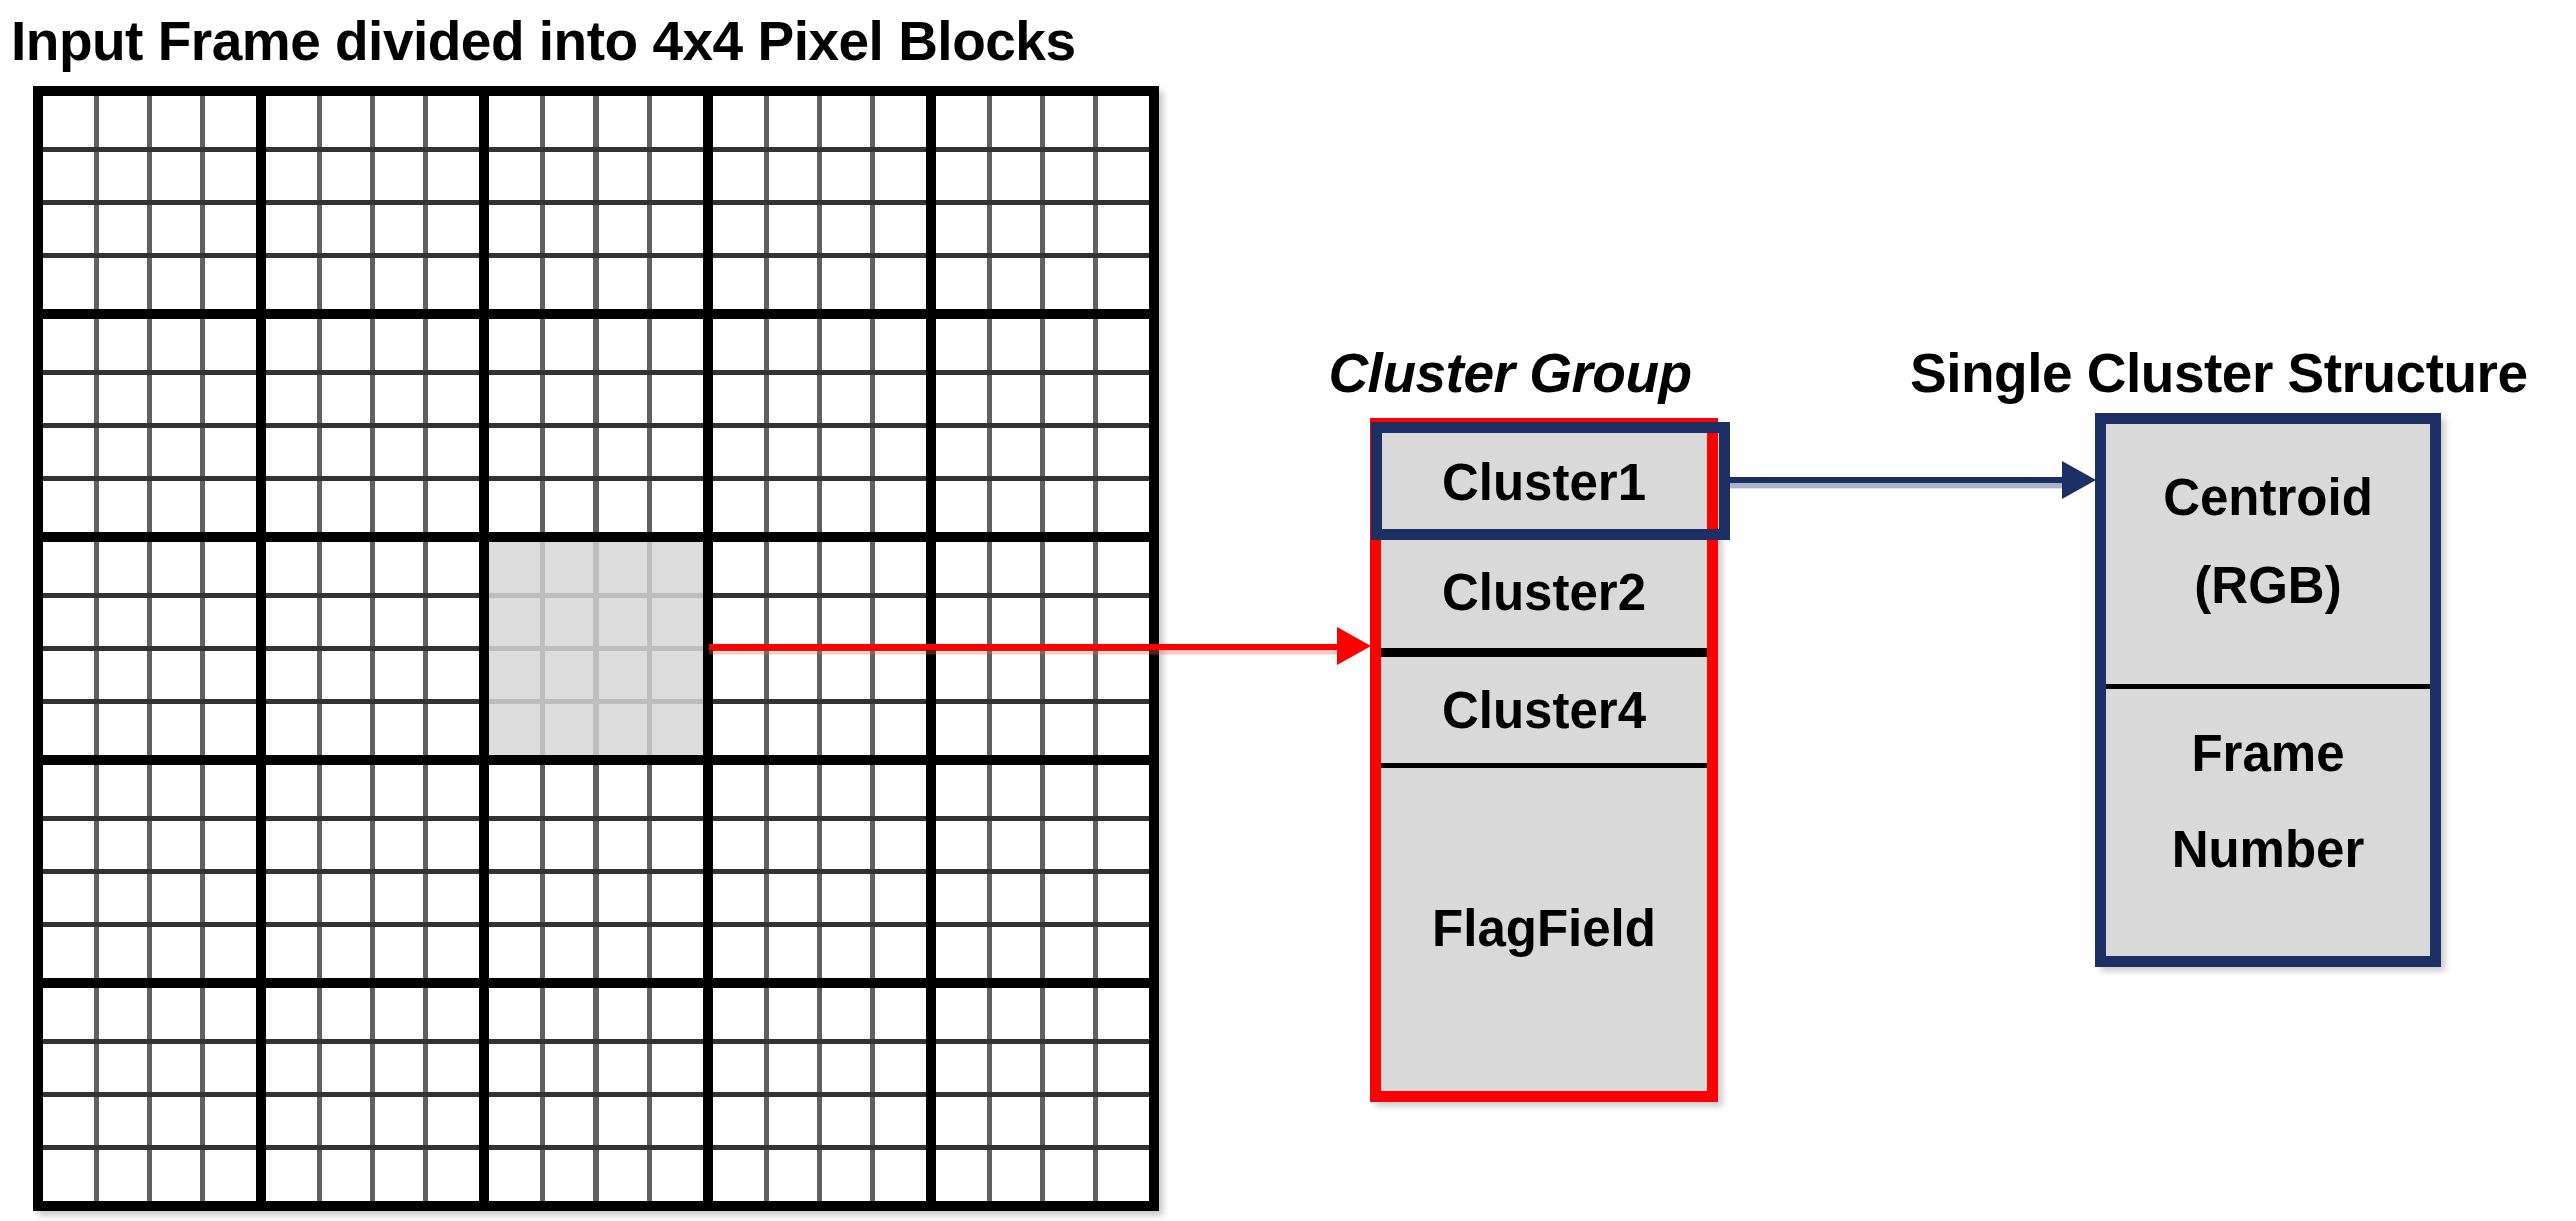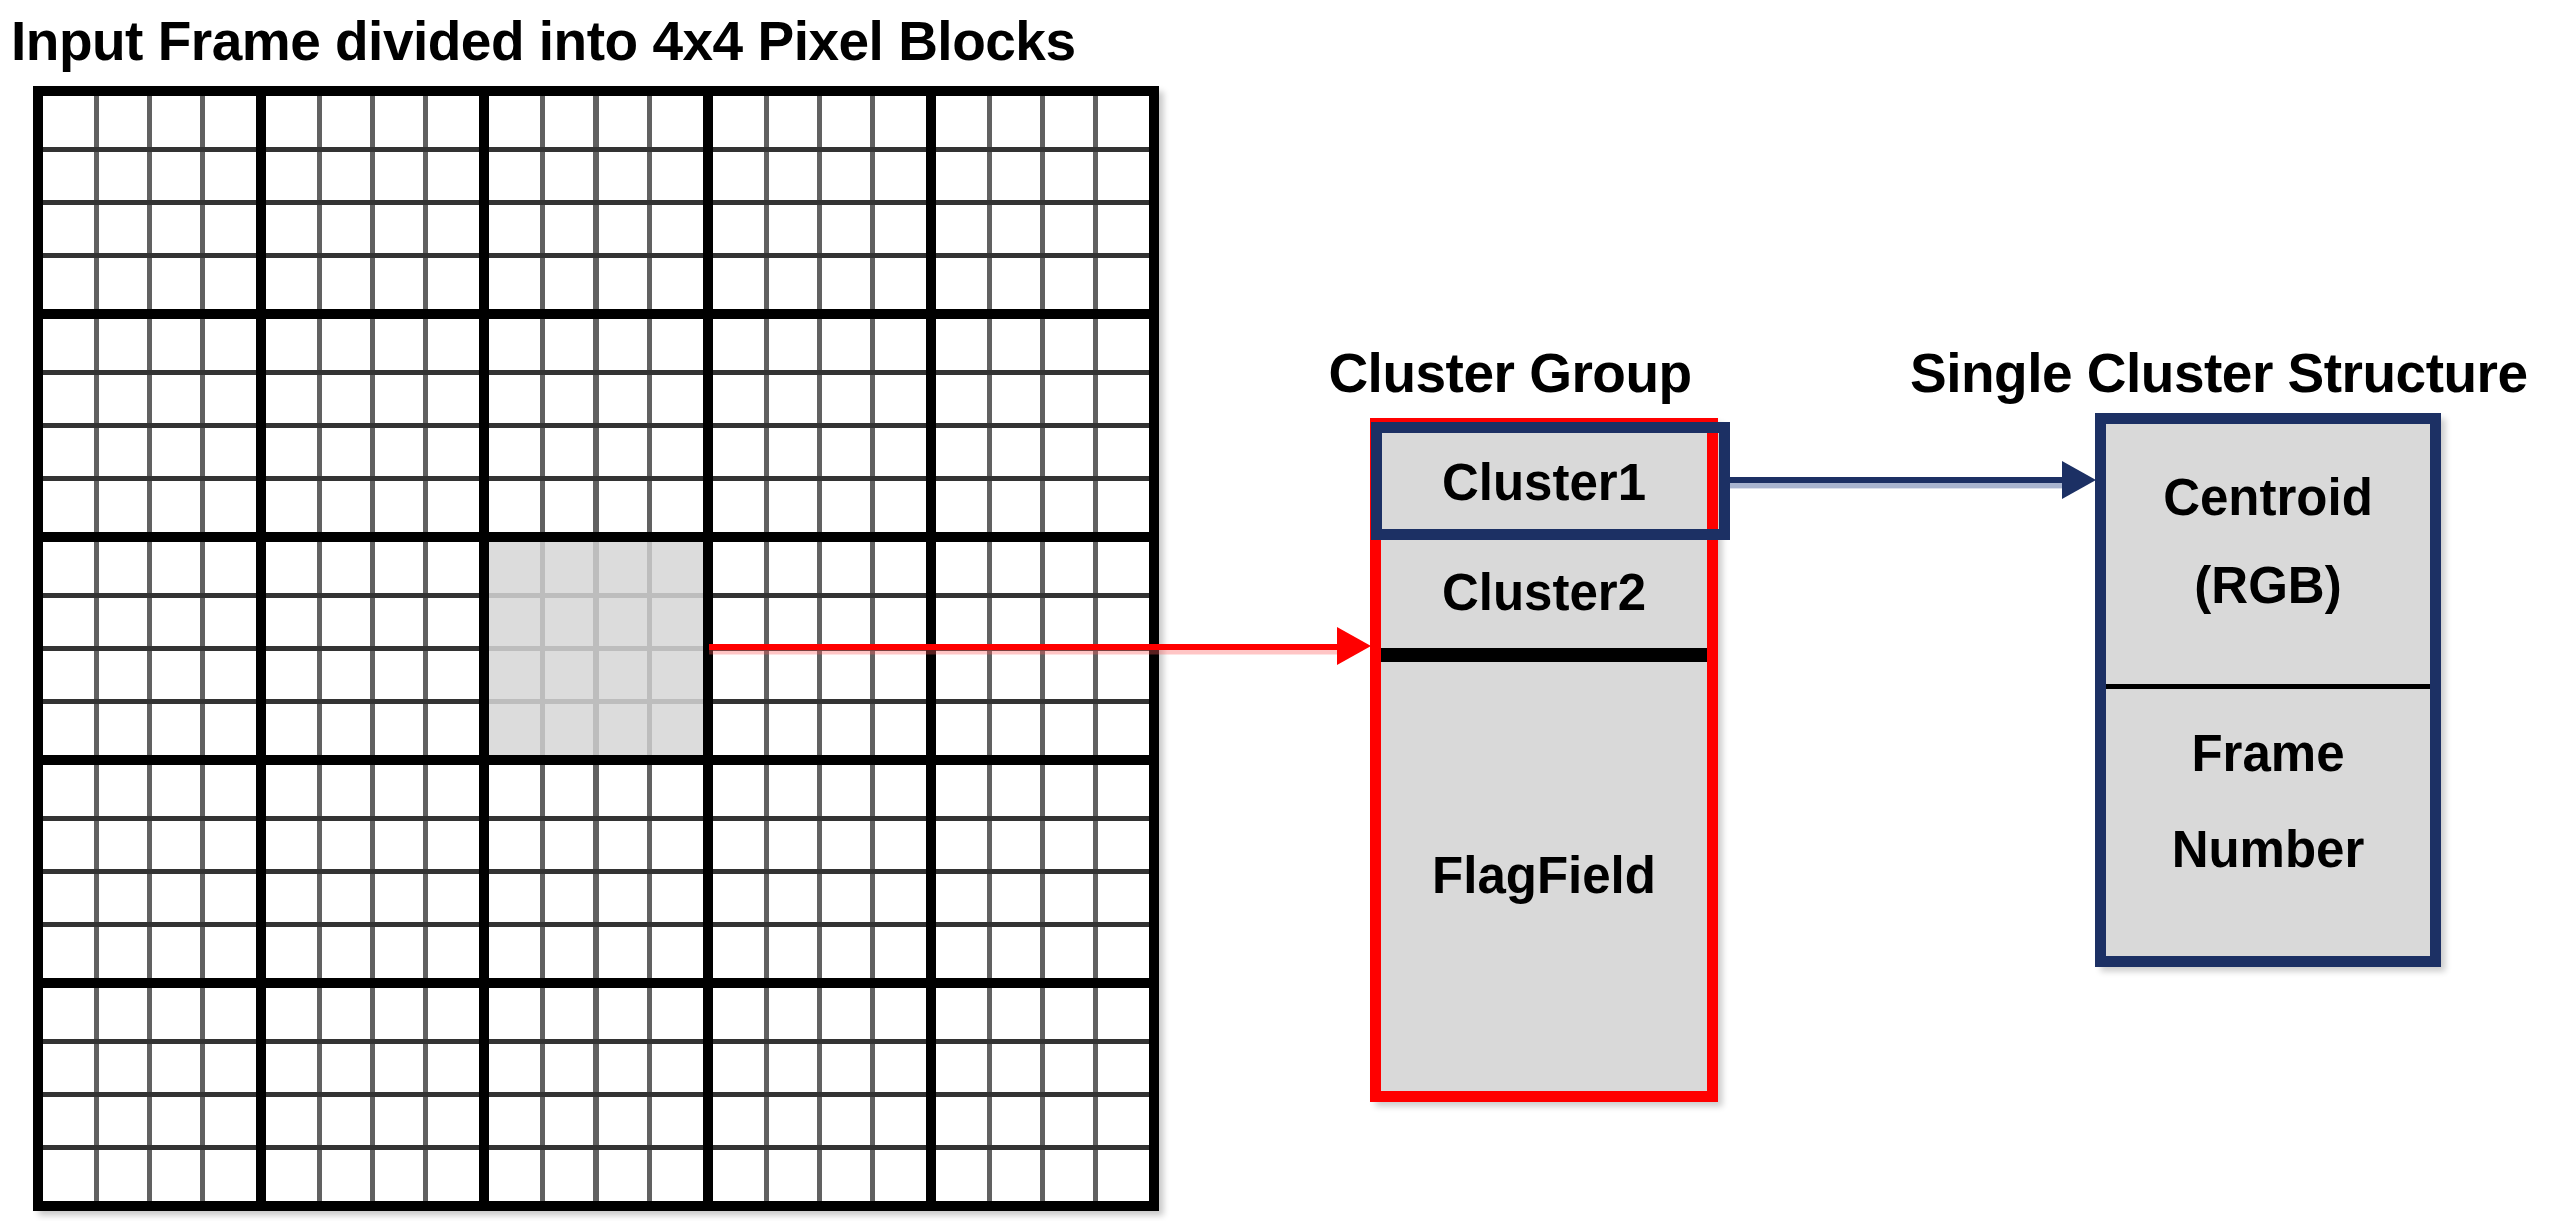--- a/index.html
+++ b/index.html
@@ -147,27 +147,28 @@
       <div class="pixel-block"></div>
       <div class="pixel-block"></div>
       <div class="pixel-block"></div>
       <div class="pixel-block"></div>
       <div class="pixel-block"></div>
     </div>
 
   <div class="abs arrow-line red-line" style="left:709px;top:644px;width:630px;"></div>
   <div class="abs arrow-head red-head" style="left:1337px;top:627px;"></div>
 
-  <div class="abs diagram-title" style="left:1320px;top:341px;width:380px;text-align:center;">Cluster Group</div>
+  <div class="abs diagram-title" style="left:1320px;top:341px;width:380px;text-align:center;font-style:italic;">Cluster Group</div>
 
   <div id="cluster-group-box" class="abs">
     <div class="cg-row" style="height:107px;">Cluster1</div>
     <div class="cg-row" style="height:112px;">Cluster2</div>
     <div class="row-sep"></div>
     <div class="row-sep"></div>
+    <div class="cg-row" style="height:106px;">Cluster4</div>
     <div class="row-sep"></div>
     <div class="cg-row" style="flex:1;flex-direction:row;line-height:88px;">
       <span class="centered-label">Flag</span>
       <span class="centered-label">Field</span>
     </div>
   </div>
 
   <div id="cluster1-frame" class="abs"></div>
 
   <div class="abs arrow-line navy-line" style="left:1730px;top:477px;width:333px;z-index:6;"></div>

